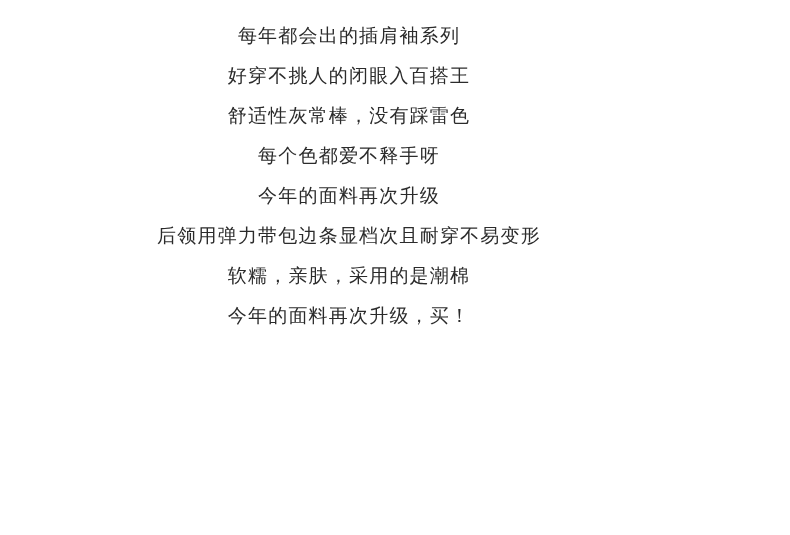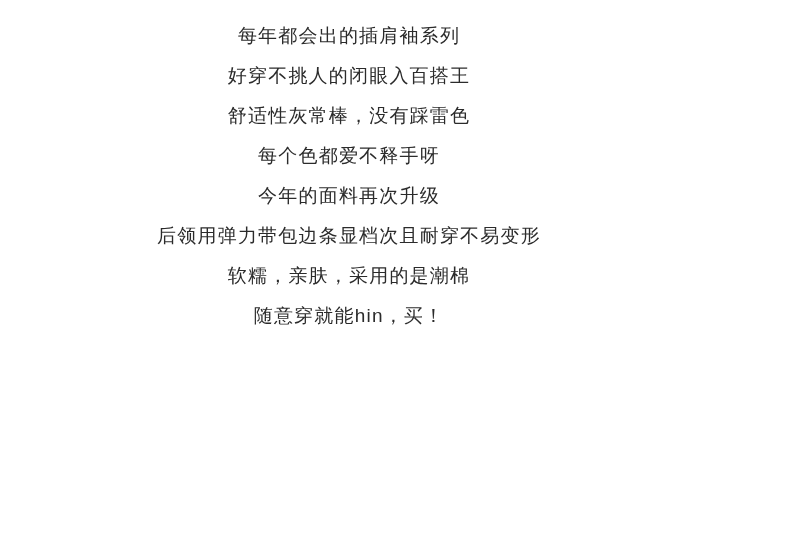--- a/index.html
+++ b/index.html
@@ -37,14 +37,14 @@
 <body>
 
 <div class="page">
   <div class="line">每年都会出的插肩袖系列</div>
   <div class="line">好穿不挑人的闭眼入百搭王</div>
   <div class="line">舒适性灰常棒，没有踩雷色</div>
   <div class="line">每个色都爱不释手呀</div>
   <div class="line">今年的面料再次升级</div>
   <div class="line">后领用弹力带包边条显档次且耐穿不易变形</div>
   <div class="line">软糯，亲肤，采用的是潮棉</div>
-  <div class="line">随意穿就能hin，买！</div>
+  <div class="line">今年的面料再次升级，买！</div>
 </div>
 
 </body></html>

